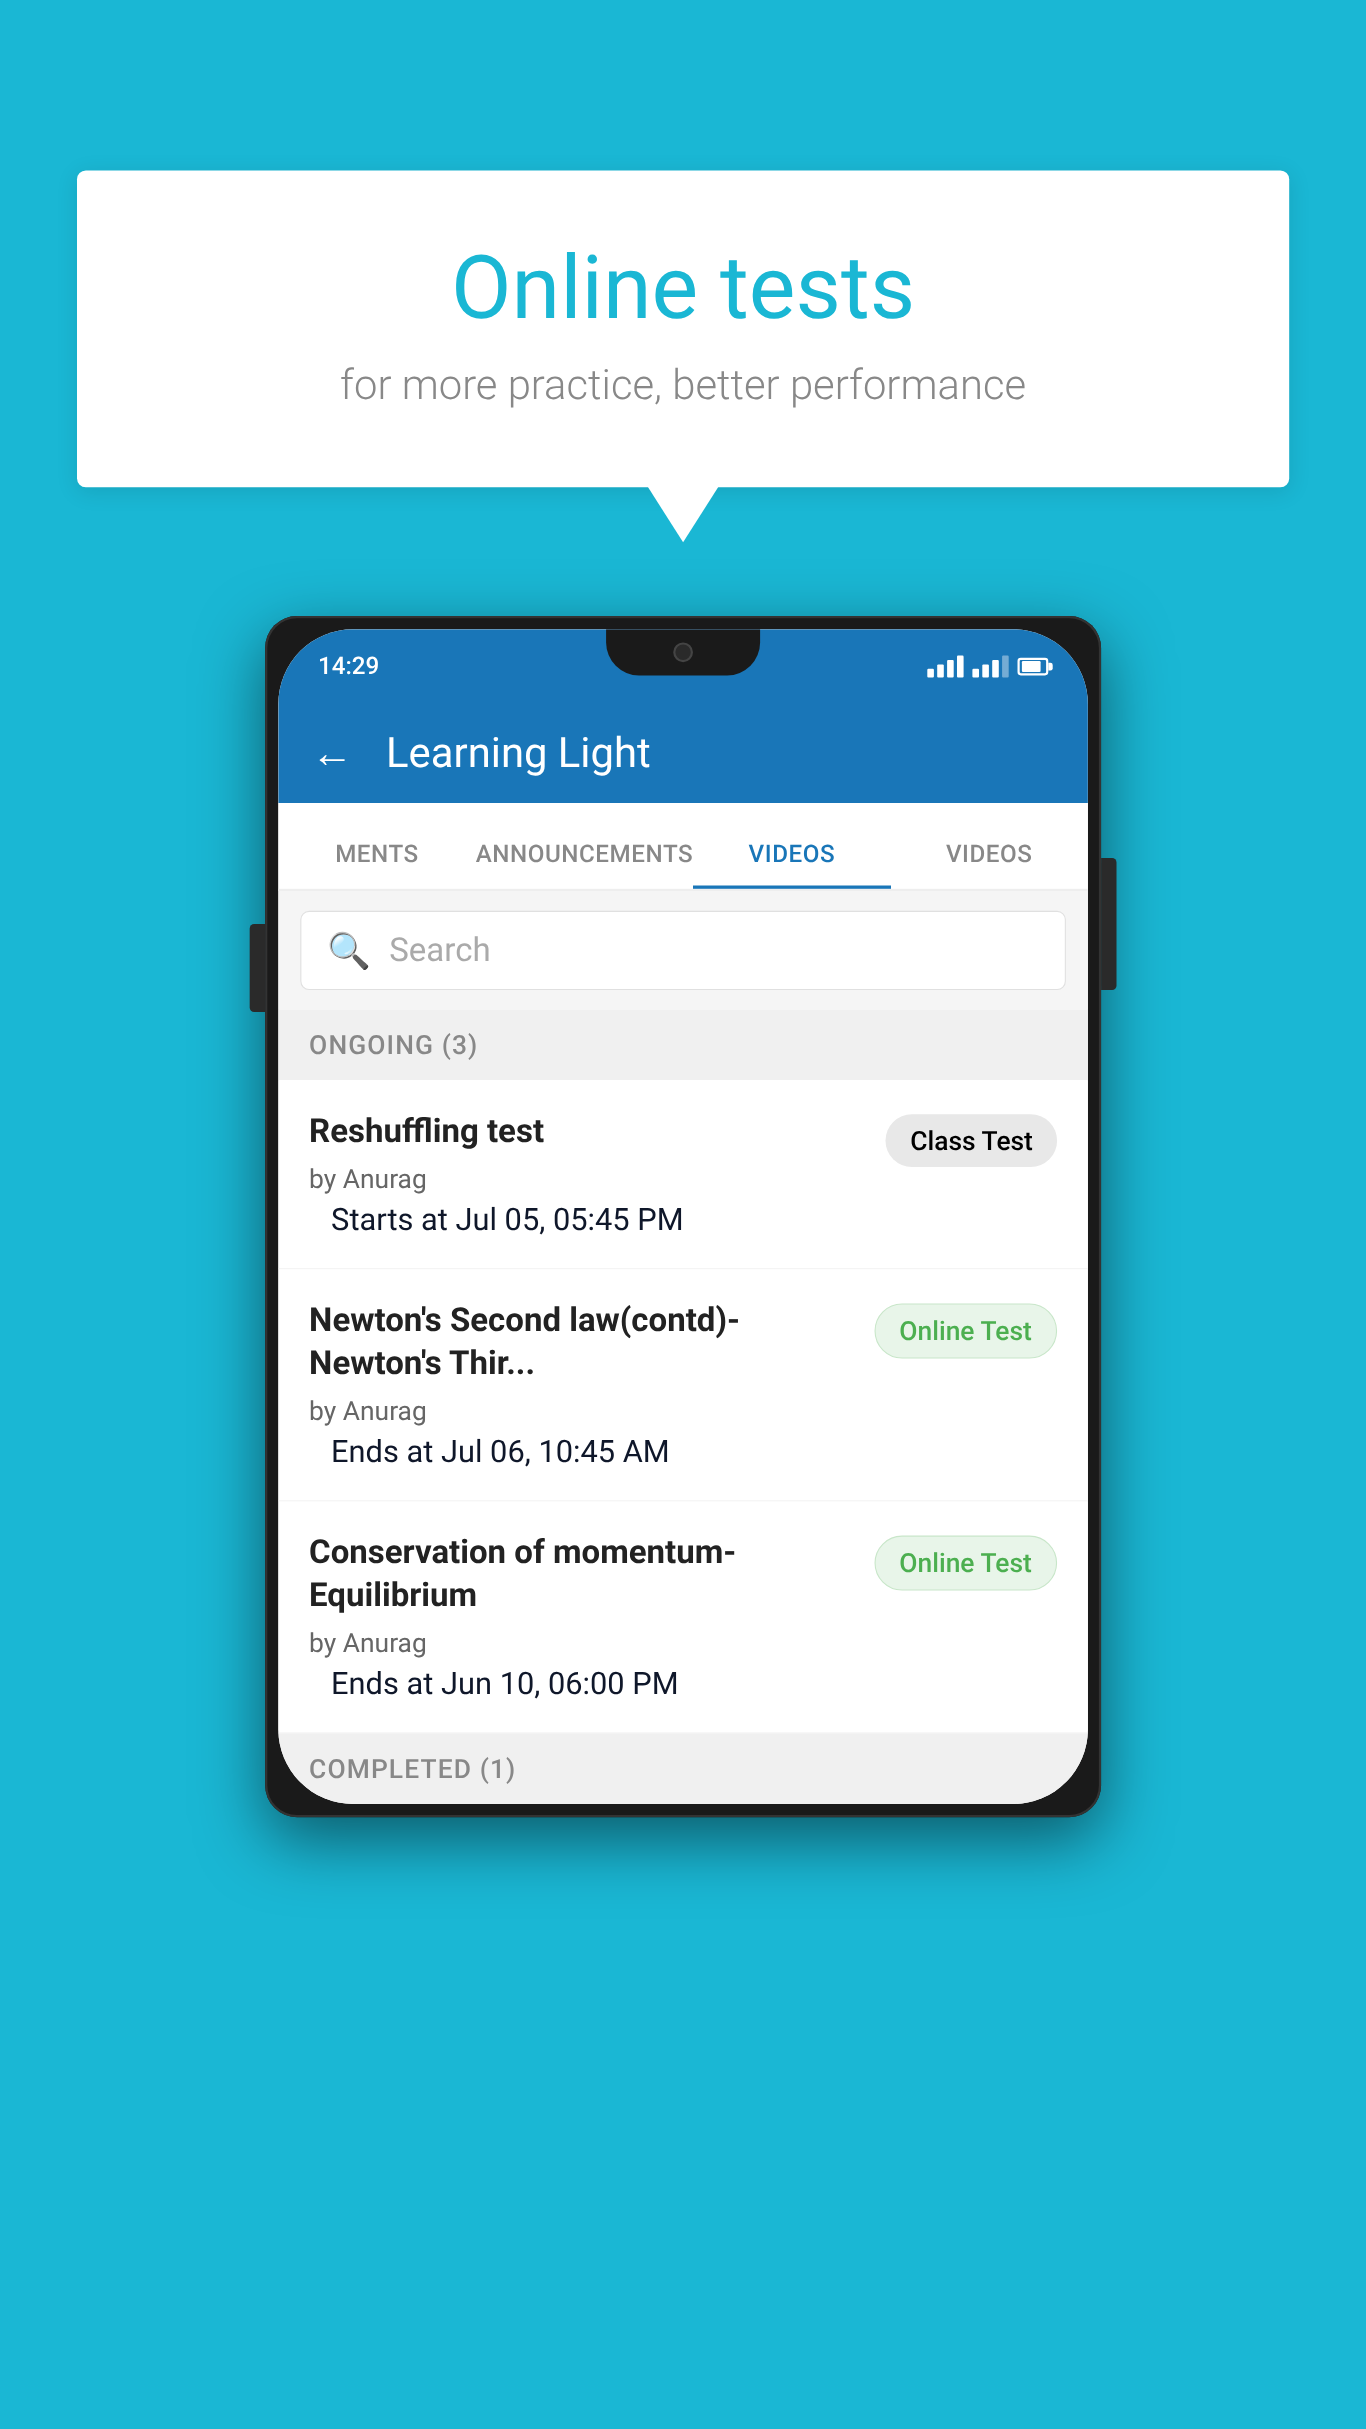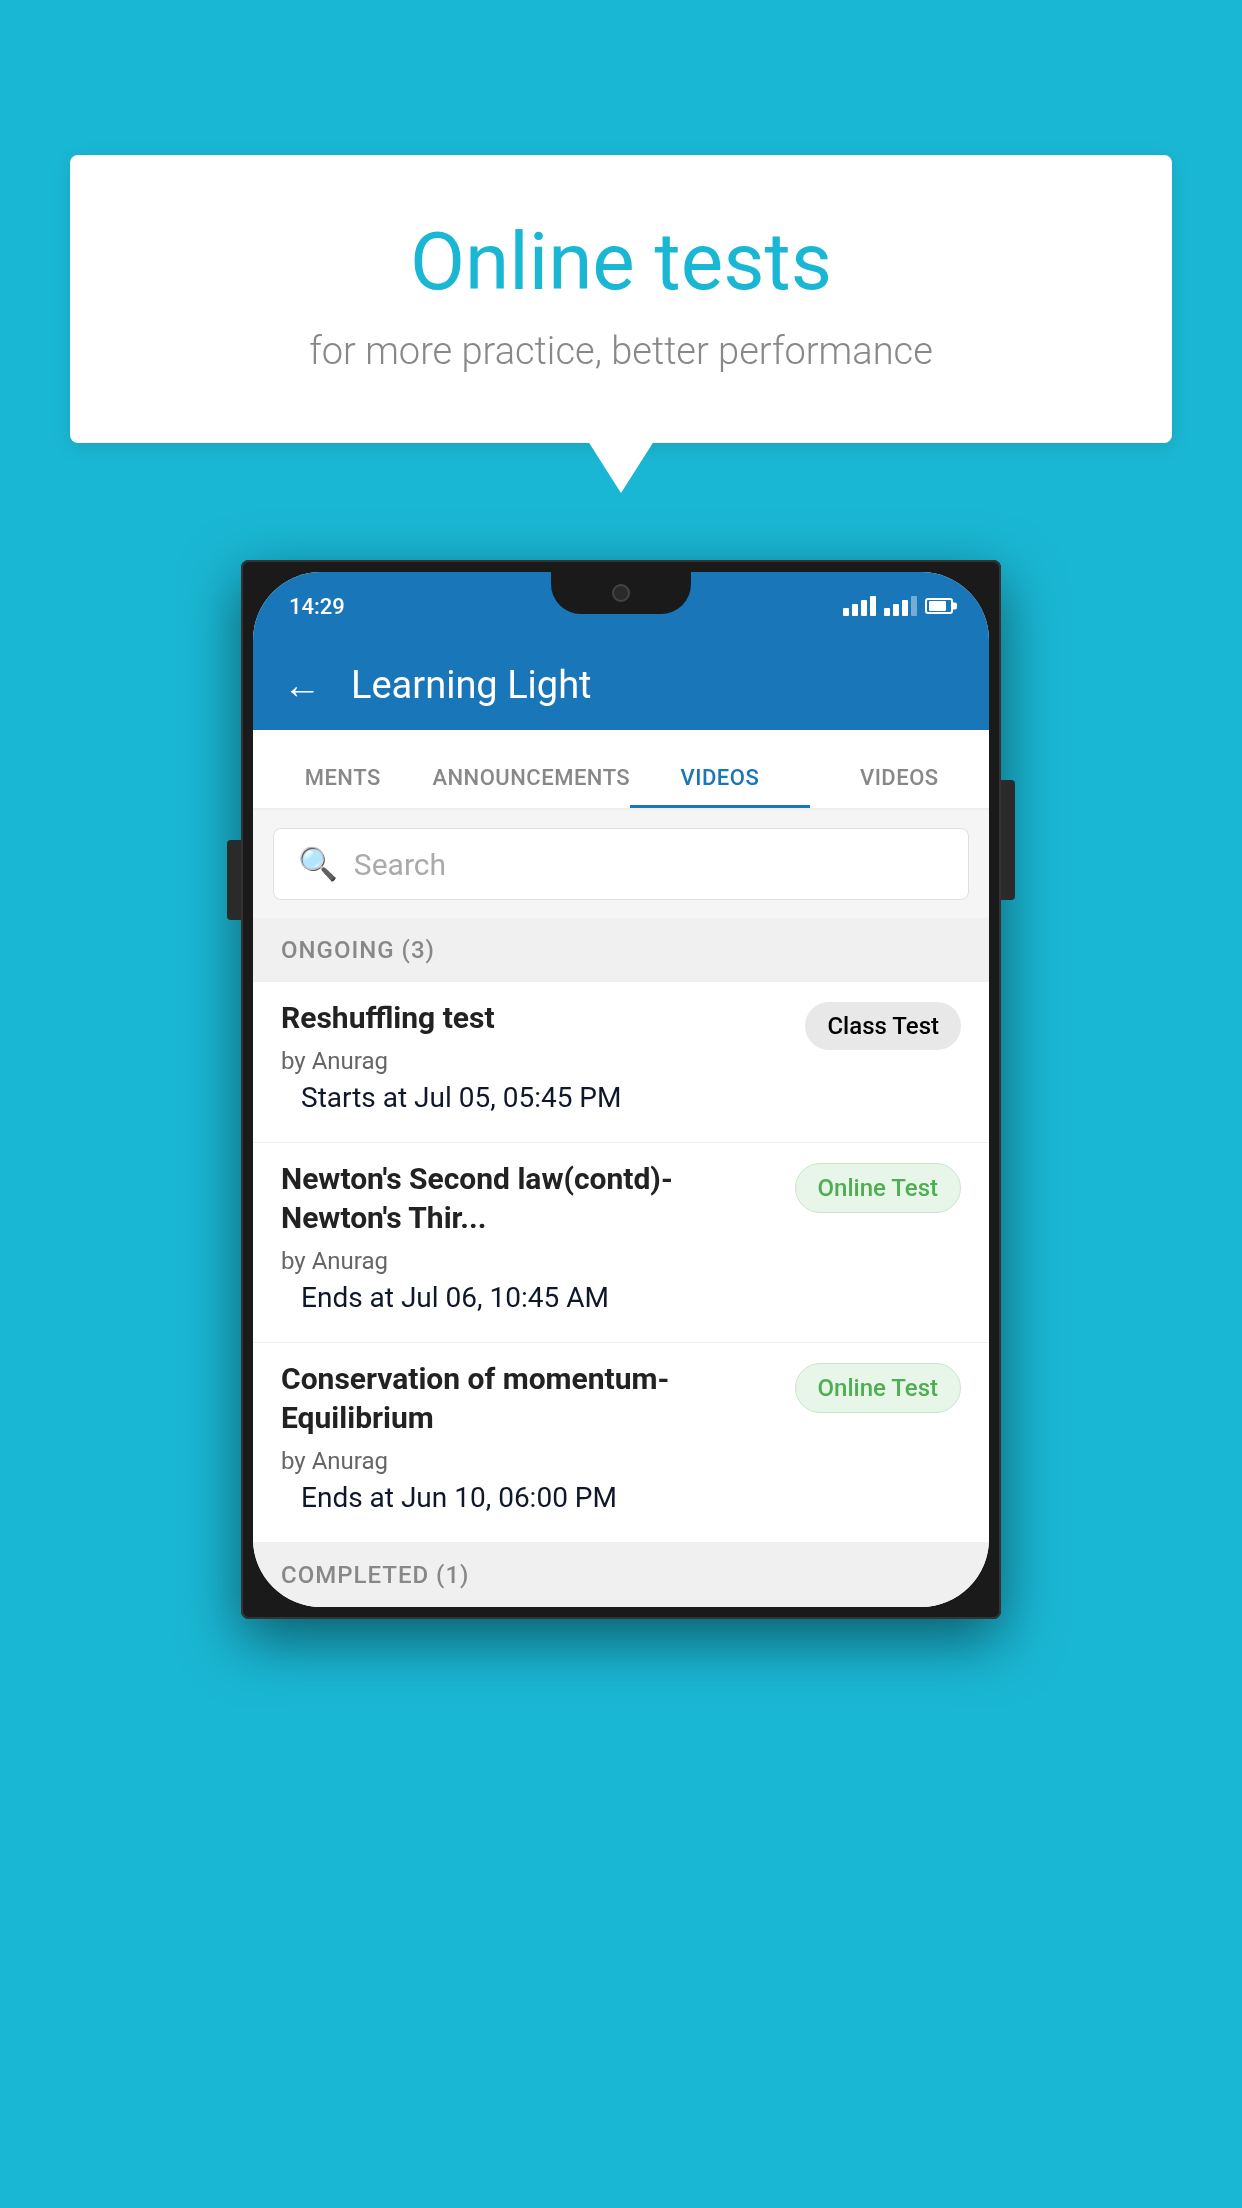--- a/index.html
+++ b/index.html
@@ -61,21 +61,21 @@
     .phone-wrapper {
       position: absolute;
       top: 560px;
       left: 50%;
       transform: translateX(-50%);
       width: 760px;
     }
 
     .phone-outer {
       background: #1a1a1a;
-      border-radius: 8px;
+      border-radius: 29px;
       padding: 12px;
       box-shadow: 0 20px 60px rgba(0,0,0,0.5), inset 0 0 0 2px #333;
       position: relative;
     }
 
     
     .phone-outer::before {
       content: '';
       position: absolute;
       left: -14px;
@@ -283,21 +283,21 @@
       padding: 18px 28px;
       font-size: 24px;
       color: #888;
       font-weight: 500;
       letter-spacing: 1px;
     }
 
     
     .test-item {
       background: white;
-      padding: 16px 28px 28px 28px;
+      padding: 27px 28px 28px 28px;
       border-bottom: 1px solid #f0f0f0;
       display: flex;
       justify-content: space-between;
       align-items: flex-end;
     }
 
     .test-info {
       flex: 1;
     }
 

